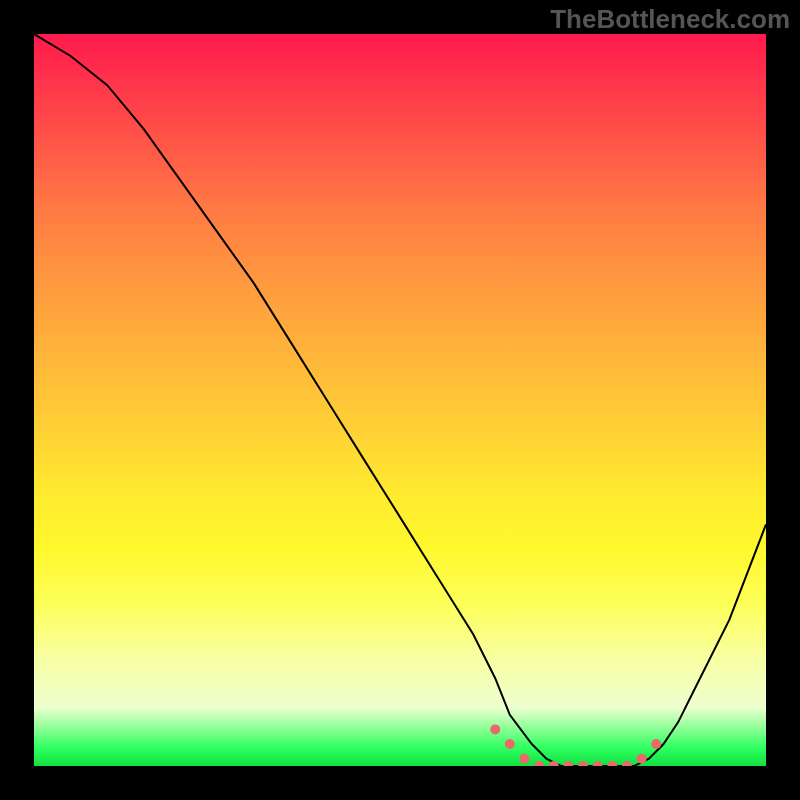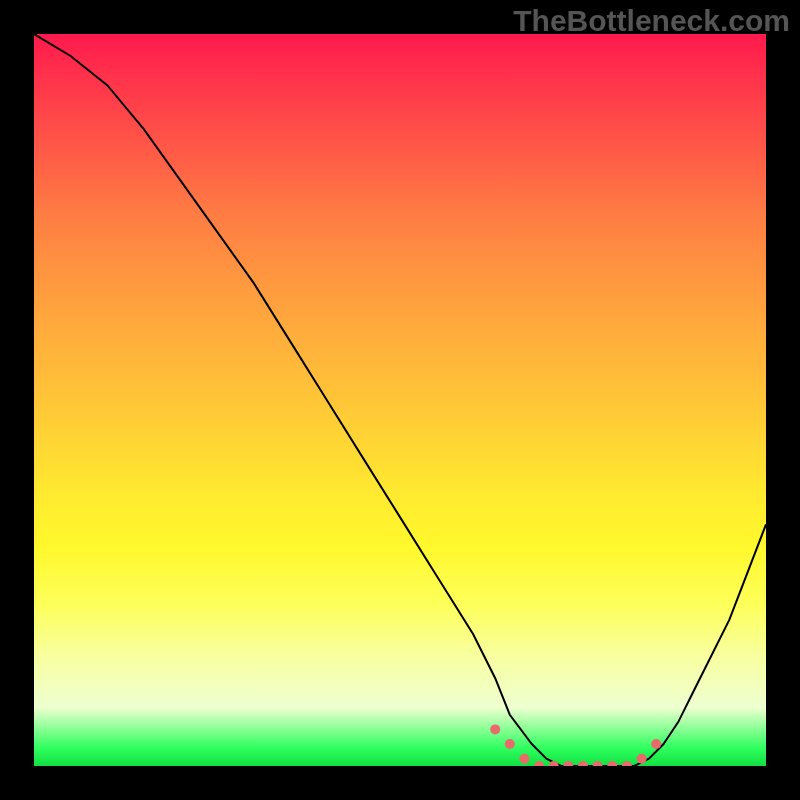--- a/index.html
+++ b/index.html
@@ -9,21 +9,21 @@
     background: #000;
     position: relative;
     font-family: Arial, sans-serif;
     overflow: hidden;
   }
   .watermark {
     position: absolute;
     top: 4px;
     right: 10px;
     color: #555;
-    font-size: 30px;
+    font-size: 26px;
     font-weight: bold;
     z-index: 10;
   }
   .plot-area {
     position: absolute;
     left: 34px;
     top: 34px;
     width: 732px;
     height: 732px;
     overflow: hidden;

